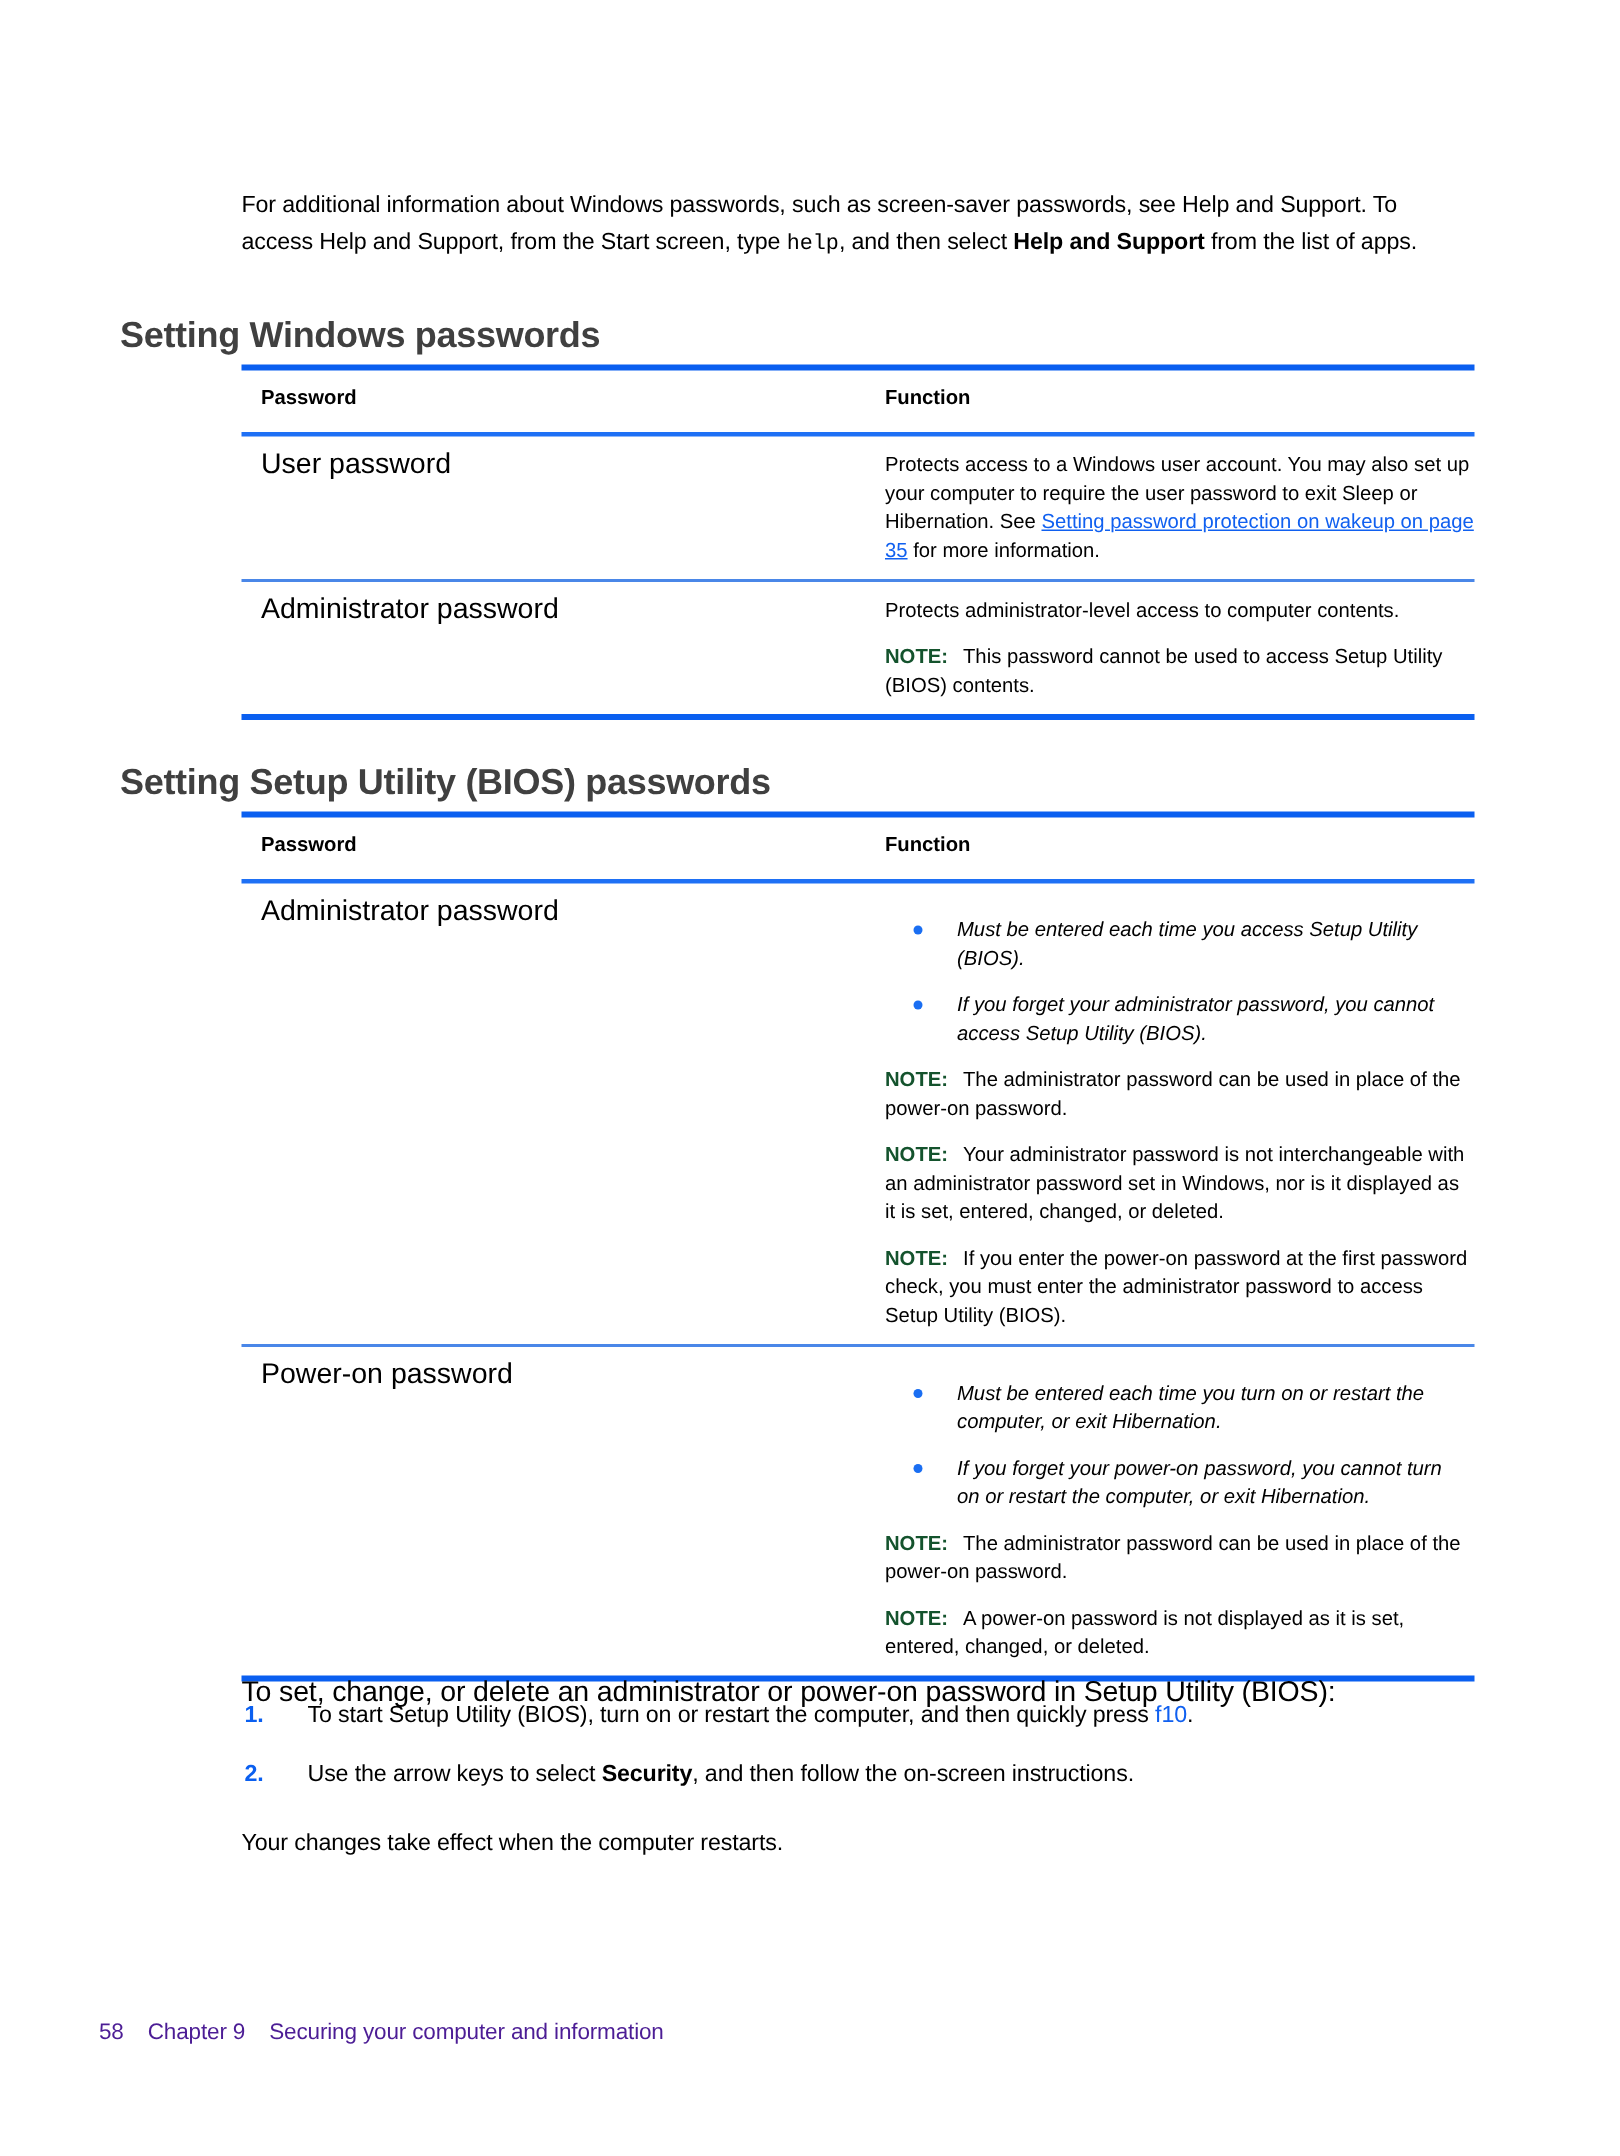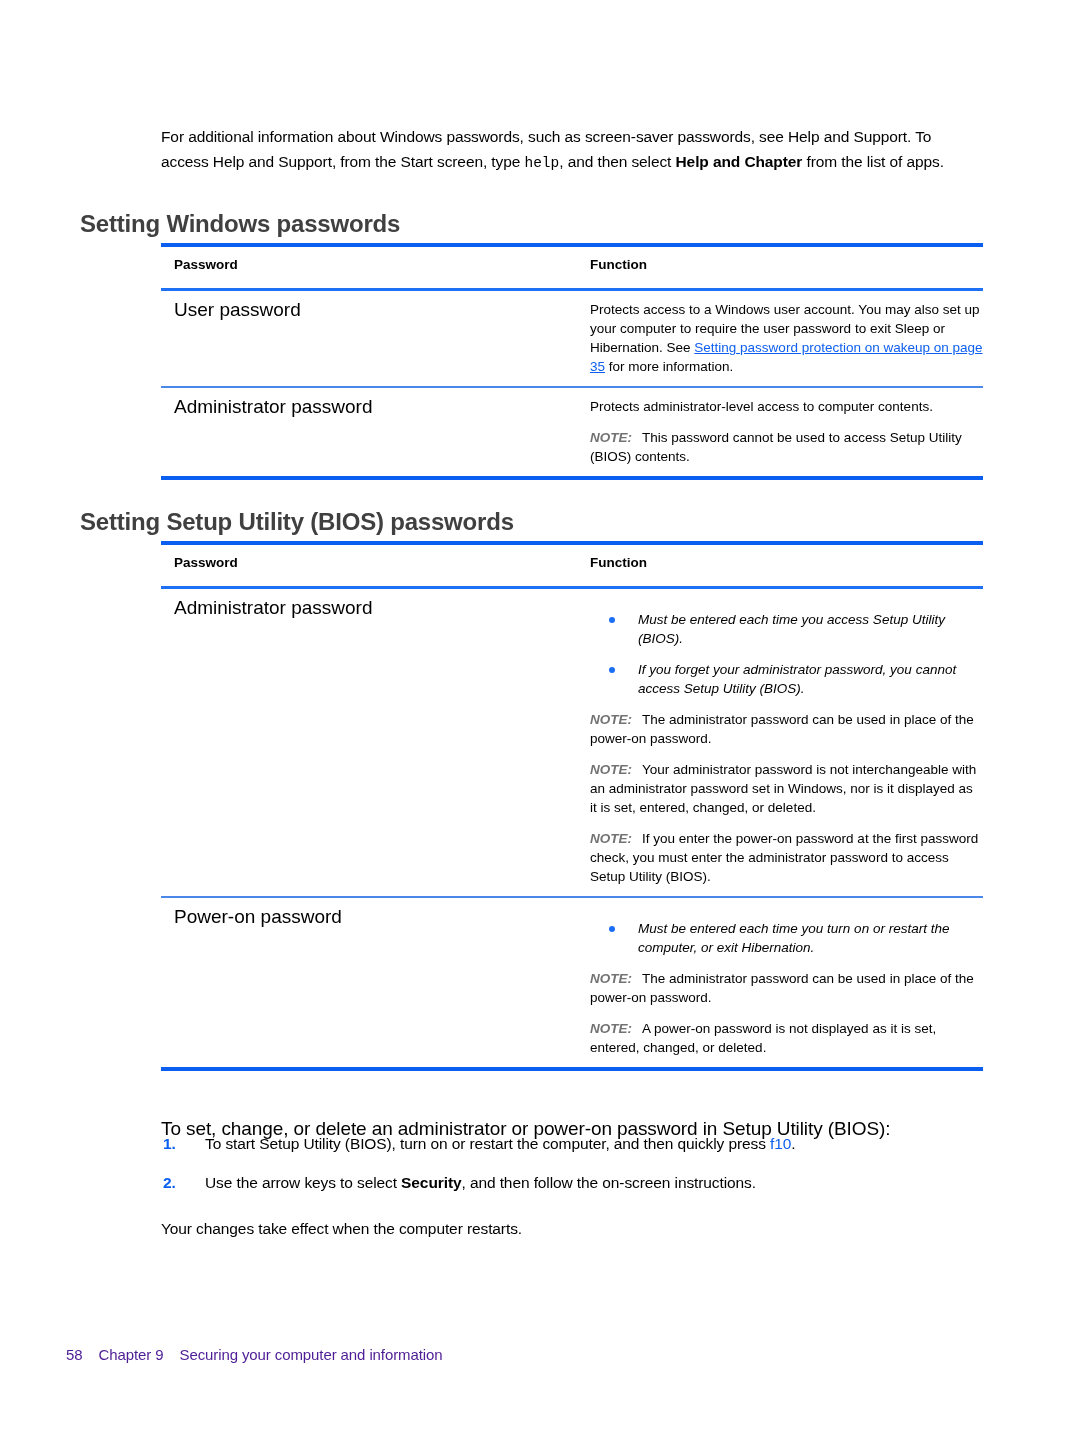--- a/index.html
+++ b/index.html
@@ -88,24 +88,23 @@
     padding-left: 14px;
     font-size: 13.5px;
     line-height: 19px;
   }
   .thead .col-pw, .thead .col-fn { font-weight: bold; font-size: 13.5px; }
 
   .cellpara { margin: 0 0 0 0; }
   .cellpara + .cellpara { margin-top: 12px; }
 
   .note-label {
-    color: #737373;
+    color: #14532d;
     font-weight: bold;
     letter-spacing: 0px;
-    font-style: italic;
   }
   .note-gap { display: inline-block; width: 10px; }
 
   a.xref, .xref {
     color: #1060f0;
     text-decoration: underline;
   }
 
   
   ul.blist {
@@ -186,21 +185,21 @@
     letter-spacing: -0.1px;
     color: #4c1d95;
   }
   .footer .fgap { display: inline-block; width: 16px; }
 </style>
 </head>
 <body>
 
 <div class="page">
 
-  <p class="intro"><span>For additional information about Windows passwords, such as screen-saver passwords, see Help and Support. To access Help and Support, from the Start screen, type </span><span class="mono">help</span><span>, and then select </span><span class="bold">Help and Chapter</span><span> from the list of apps.</span></p>
+  <p class="intro"><span>For additional information about Windows passwords, such as screen-saver passwords, see Help and Support. To access Help and Support, from the Start screen, type </span><span class="mono">help</span><span>, and then select </span><span class="bold">Help and Support</span><span> from the list of apps.</span></p>
 
   <h1 class="h1" id="heading-windows">Setting Windows passwords</h1>
 
   <div class="tbl" id="table-windows">
     <div class="rule-top"></div>
     <div class="thead">
       <div class="col-pw">Password</div>
       <div class="col-fn">Function</div>
     </div>
     <div class="rule-head"></div>
@@ -248,20 +247,21 @@
       </div>
     </div>
     <div class="rule-thin"></div>
 
     <div class="trow">
       <div class="col-pw">Power-on password</div>
       <div class="col-fn">
         <div class="blist-wrap">
           <ul class="blist">
             <li>Must be entered each time you turn on or restart the computer, or exit Hibernation.</li>
+            <li>If you forget your power-on password, you cannot turn on or restart the computer, or exit Hibernation.</li>
           </ul>
         </div>
         <p class="cellpara"><span class="note-label">NOTE:</span><span class="note-gap"></span><span>The administrator password can be used in place of the power-on password.</span></p>
         <p class="cellpara"><span class="note-label">NOTE:</span><span class="note-gap"></span><span>A power-on password is not displayed as it is set, entered, changed, or deleted.</span></p>
       </div>
     </div>
     <div class="rule-bottom"></div>
   </div>
 
   <p class="lead">To set, change, or delete an administrator or power-on password in Setup Utility (BIOS):</p>

